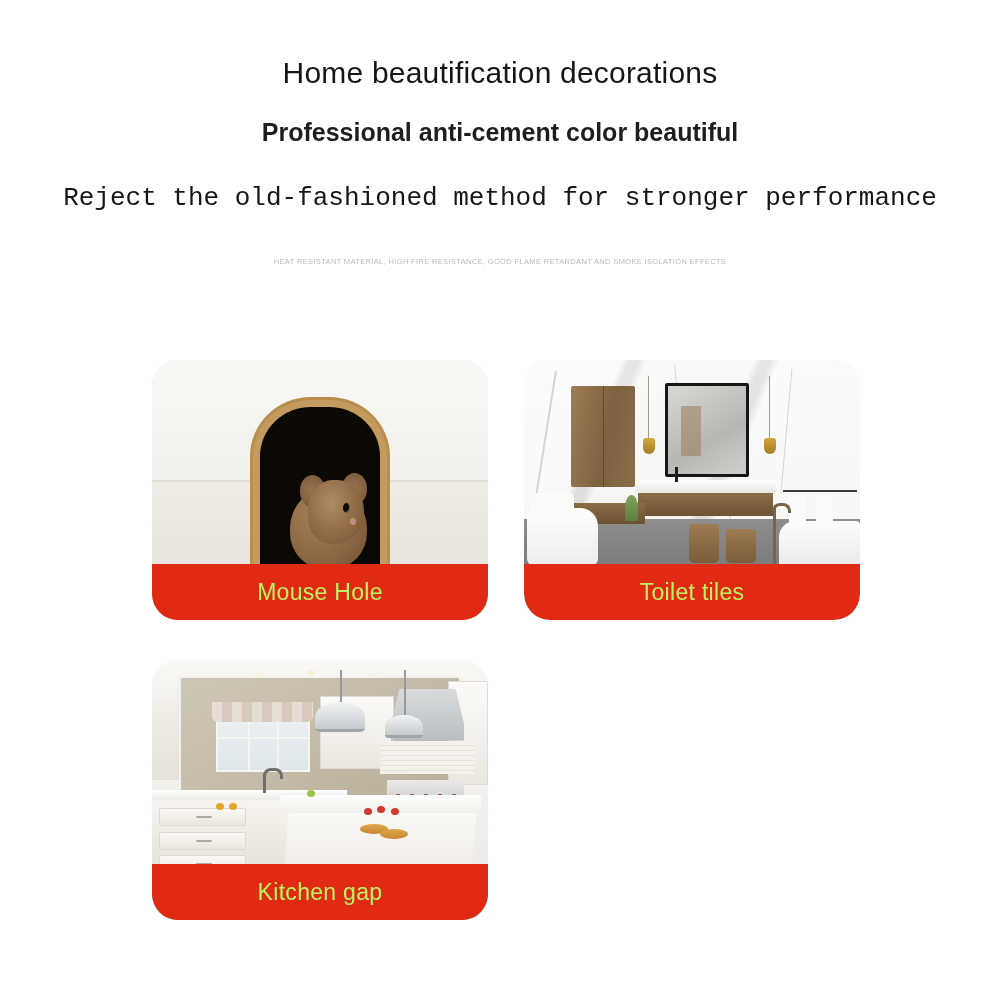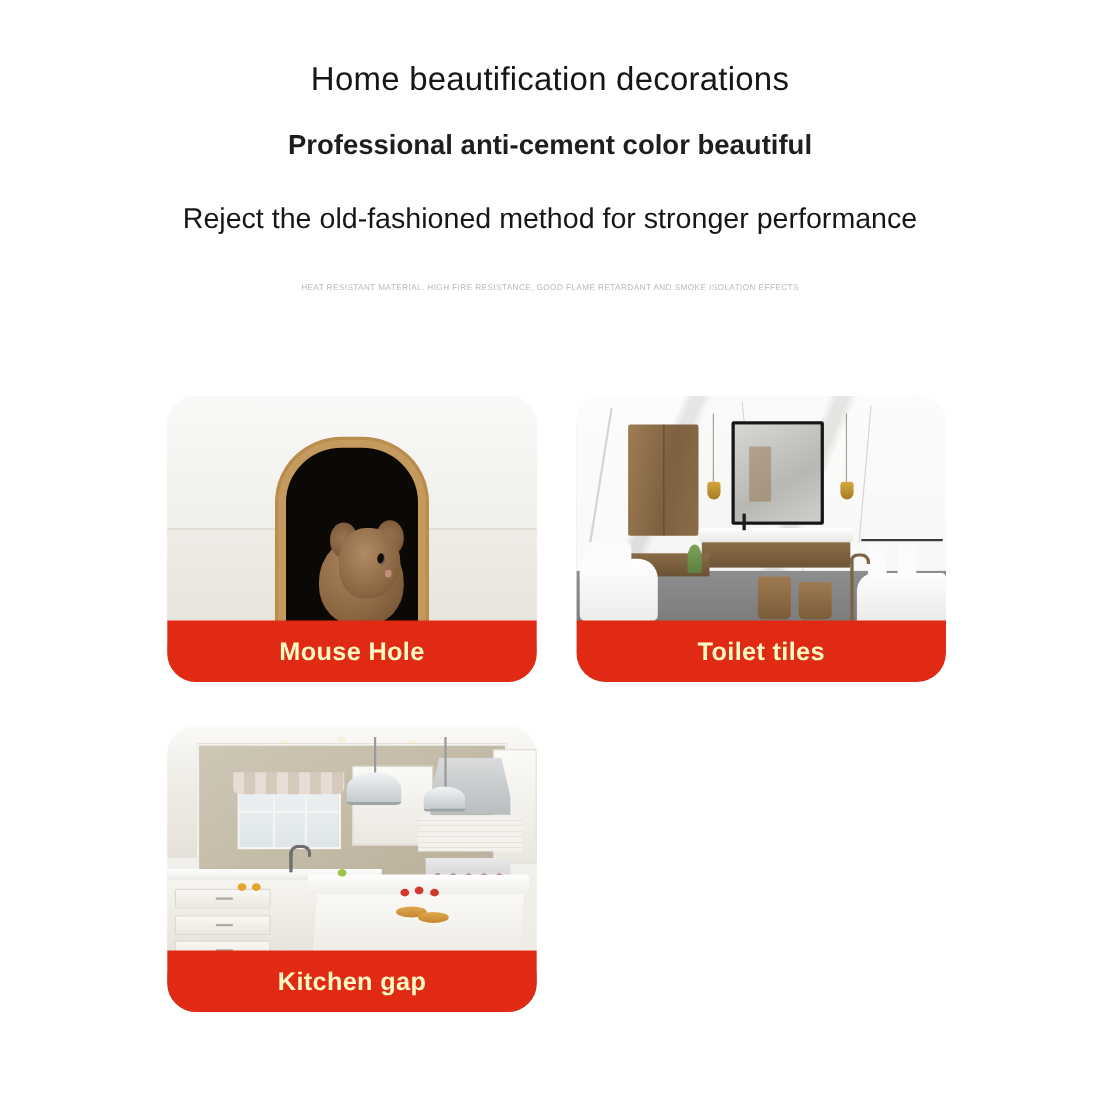--- a/index.html
+++ b/index.html
@@ -18,21 +18,21 @@
   .title{
     font-size:30px; font-weight:400; color:#161616;
     letter-spacing:.2px; line-height:1; padding-top:58px;
   }
   .sub1{
     font-size:25px; font-weight:700; color:#1e1e1e;
     line-height:1; padding-top:32px;
   }
   .sub2{
     font-size:26px; font-weight:400; color:#161616;
-    line-height:1; padding-top:40px;
+    line-height:1; padding-top:40px;font-family:Liberation Mono, monospace;
   }
   .tagline{
     font-size:7.5px; font-weight:400; color:#b9b9b9;
     letter-spacing:.35px; line-height:1; padding-top:47px;
     white-space:nowrap;
   }
 
   
   .grid{
     position:absolute; left:152px; top:360px;
@@ -47,21 +47,21 @@
     border-radius:26px; overflow:hidden; background:#fff;
   }
   .photo{ position:absolute; inset:0; overflow:hidden; }
   .label{
     position:absolute; left:0; right:0; bottom:0; height:56px;
     background:#e12a13;
     display:flex; align-items:center; justify-content:center;
     border-bottom-left-radius:26px; border-bottom-right-radius:26px;
   }
   .label span{
-    color:#fef9c3; font-size:23px; font-weight:700; letter-spacing:.3px;
+    color:#bef264; font-size:23px; font-weight:400; letter-spacing:.3px;
   }
 
   
   .c1{ background:linear-gradient(#f3f1ee 0%, #ece9e4 55%, #e7e3dd 100%); }
   .c1 .wall-upper{
     position:absolute; left:0; top:0; width:100%; height:46%;
     background:linear-gradient(#faf9f7, #f1efeb);
   }
   .c1 .wall-lower{
     position:absolute; left:0; top:46%; width:100%; height:40%;

